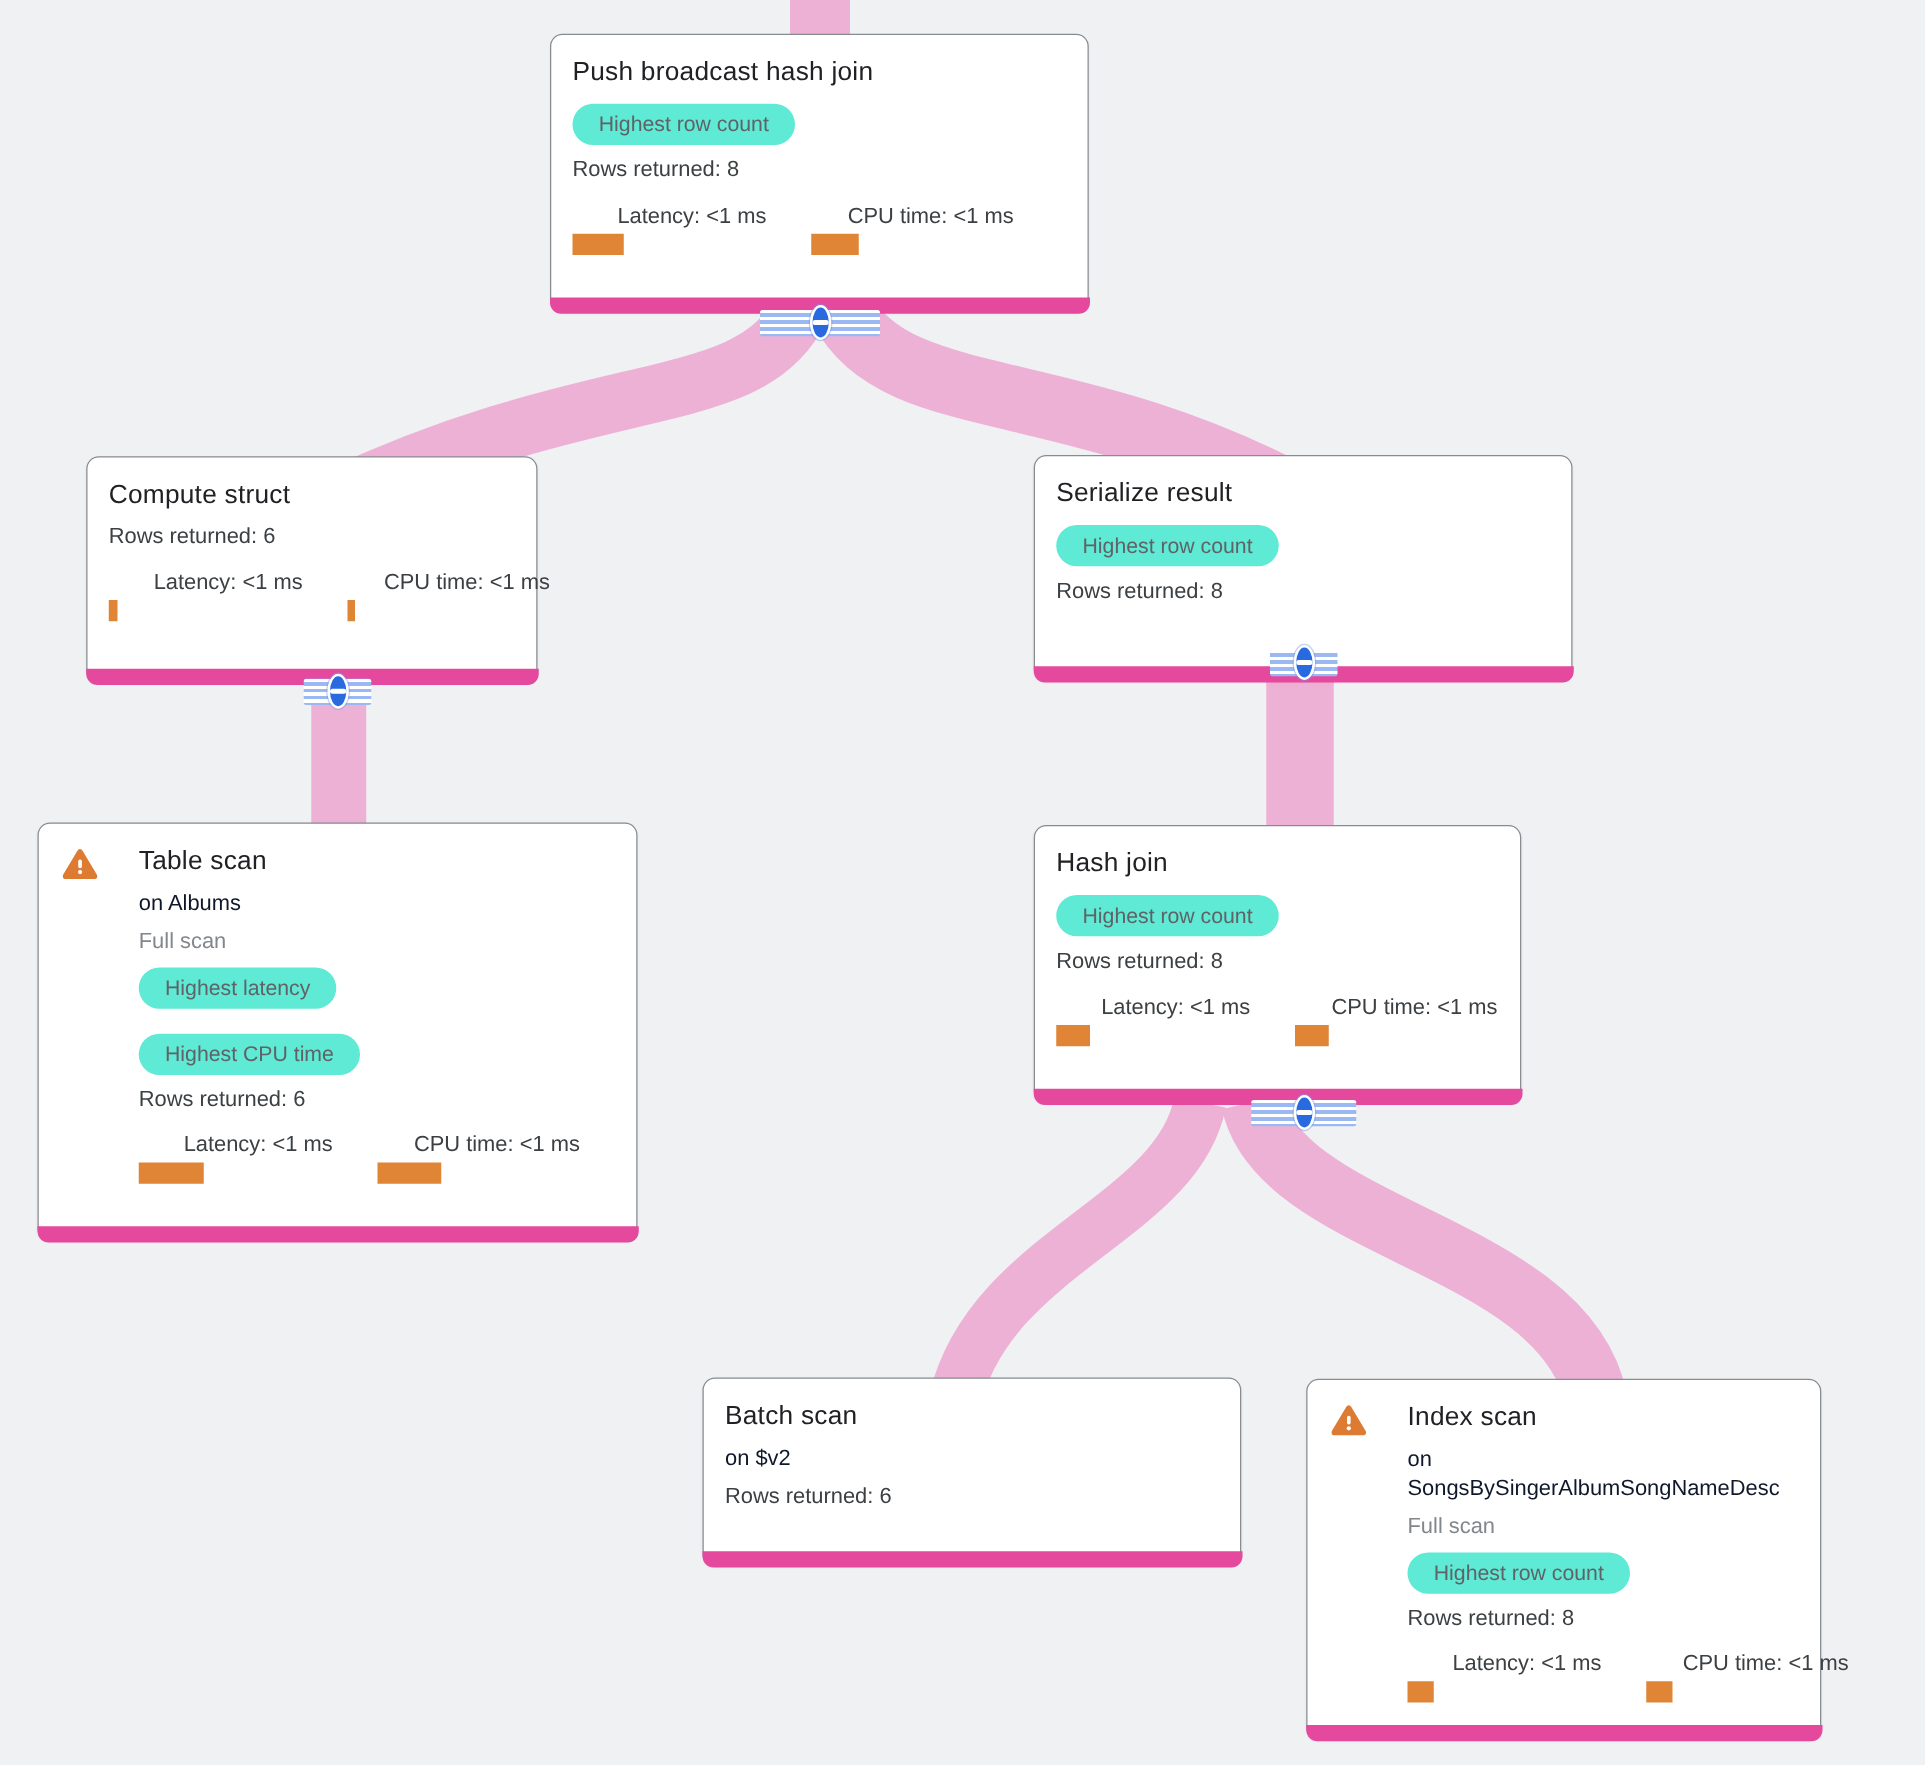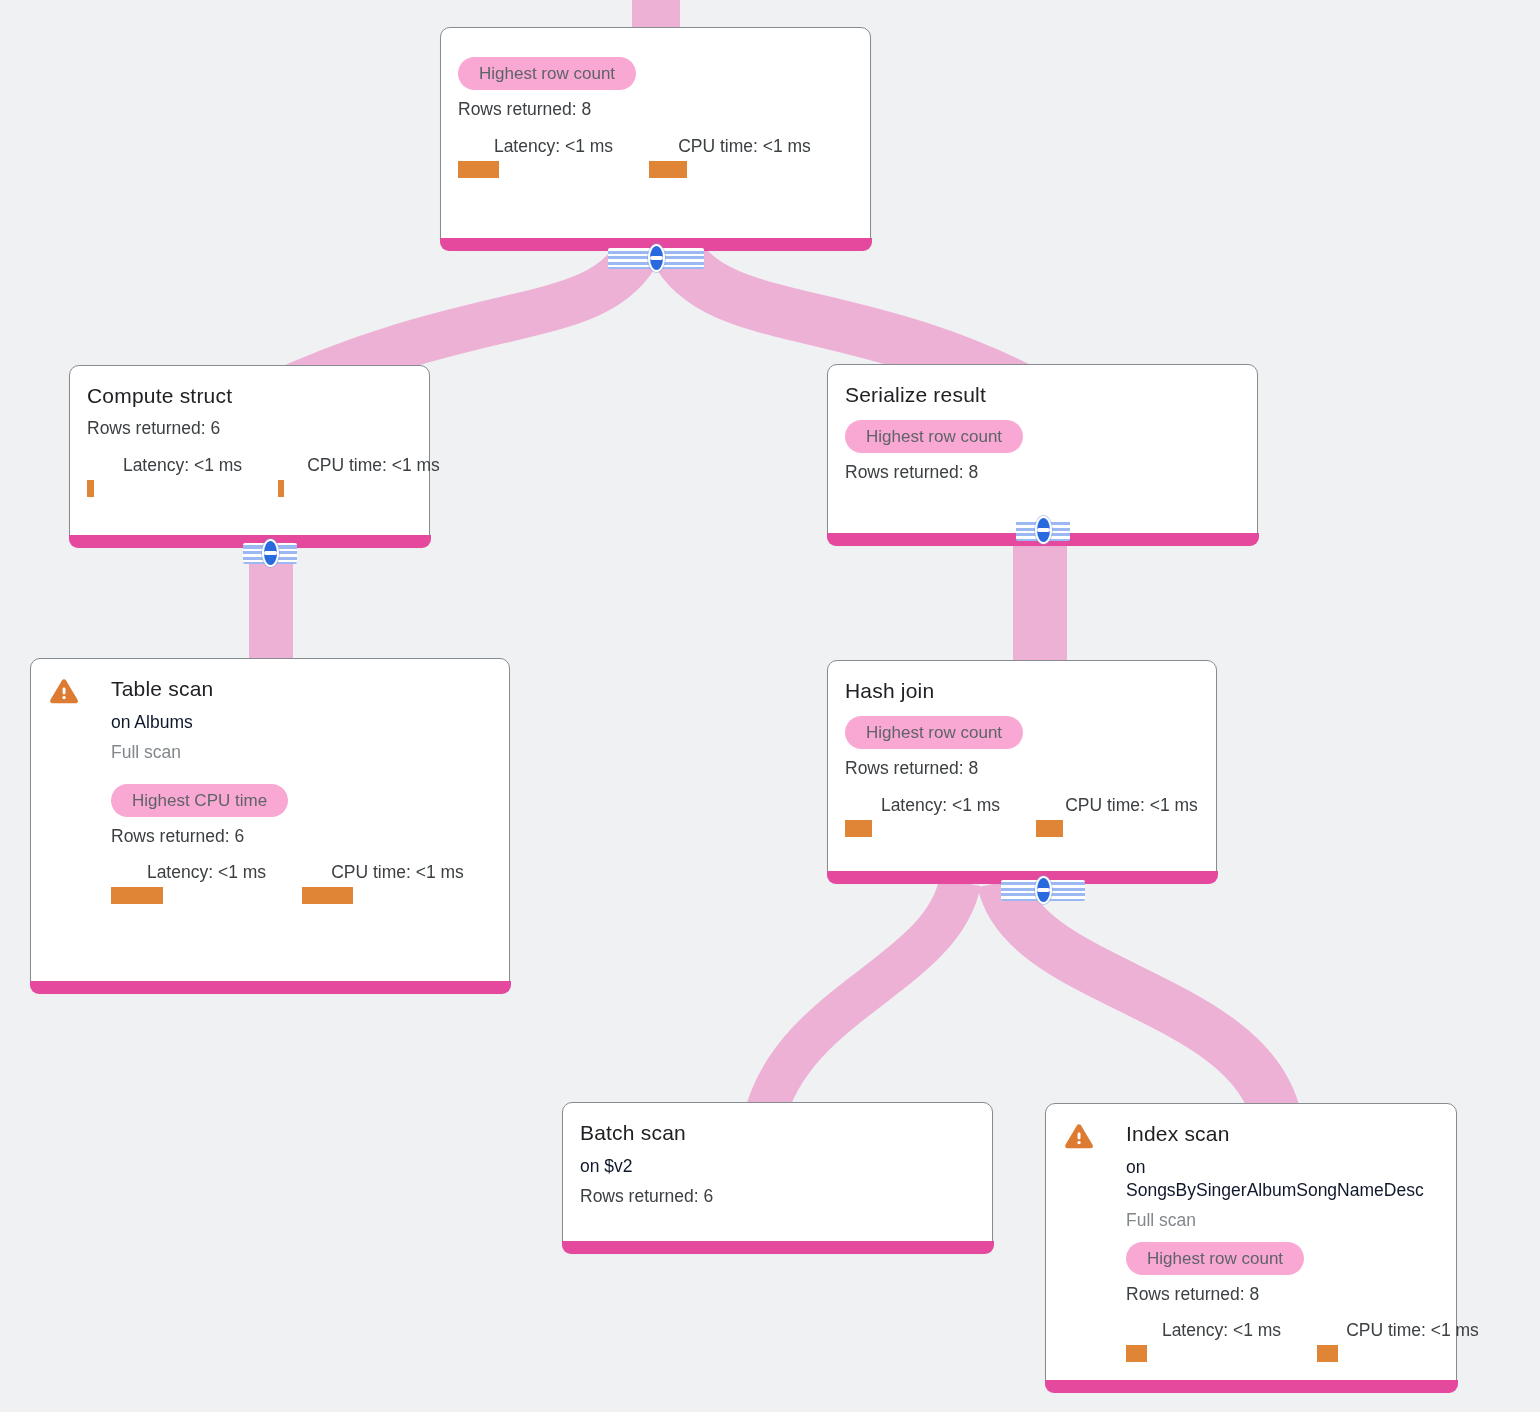--- a/index.html
+++ b/index.html
@@ -21,21 +21,21 @@
   .node-body{padding:17px 16px 0 17px;}
   .with-icon{display:flex;gap:33px;}
   .warn-icon{flex:0 0 28px;padding-top:2px;}
   .content{flex:1;min-width:0;}
 
   .title{font-size:21px;line-height:26px;color:#202124;font-weight:500;letter-spacing:.2px;}
   .sub{font-size:17.5px;line-height:23px;color:#0f172a;margin-top:9px;}
   .sub.muted{color:#82878c;}
   .chip-row{margin-top:9px;}
   .chip{
-    display:inline-block;background:#f9a8d4;color:#5f6368;font-size:17px;
+    display:inline-block;background:#5eead4;color:#5f6368;font-size:17px;
     font-weight:500;line-height:21px;padding:6px 21px;border-radius:17px;
   }
   .rows{font-size:17.5px;line-height:22px;color:#3c4043;margin-top:10px;}
   .metrics{display:flex;margin-top:15px;text-align:center;}
   .metric{width:191px;flex:0 0 191px;}
   .mlabel{font-size:17.5px;line-height:22px;color:#3c4043;}
   .mbar{height:17px;background:#e08536;margin-top:4px;}
 
   .collapse{
     position:absolute;z-index:3;transform:translate(-50%,-50%);
@@ -65,20 +65,21 @@
       <path d="M 674 248 C 716 330, 856 300, 1038 398" stroke-width="52"></path>
       <path d="M 271 540 L 271 676" stroke-width="44"></path>
       <path d="M 1040 516 L 1040 676" stroke-width="54"></path>
       <path d="M 960 882 C 942 975, 792 1002, 764 1120" stroke-width="42"></path>
       <path d="M 1002 882 C 1024 985, 1252 995, 1277 1120" stroke-width="50"></path>
     </g>
   </svg>
 
   <div class="node" style="left:440px;top:27px;width:431px;height:223px">
     <div class="node-body">
+      <div class="title">Push broadcast hash join</div>
       <div class="chip-row" style="margin-top:12px">
         <span class="chip">Highest row count</span>
       </div>
       <div class="rows" style="margin-top:8px">Rows returned: 8</div>
       <div class="metrics">
         <div class="metric">
           <div class="mlabel">Latency: &lt;1 ms</div>
           <div class="mbar" style="width: 41px;"></div>
         </div>
         <div class="metric">
@@ -125,20 +126,23 @@
         <svg width="28" height="26" viewBox="0 0 28 26">
           <polygon points="14,3.5 25.6,23 2.4,23" fill="#dd7b33" stroke="#dd7b33" stroke-width="4.5" stroke-linejoin="round"></polygon>
           <rect x="12.6" y="9.5" width="2.9" height="7" rx="1.4" fill="#ffffff"></rect>
           <circle cx="14.05" cy="19.6" r="1.7" fill="#ffffff"></circle>
         </svg>
       </div>
       <div class="content">
         <div class="title">Table scan</div>
         <div class="sub">on Albums</div>
         <div class="sub muted" style="margin-top:7px">Full scan</div>
+        <div class="chip-row" style="margin-top:10px">
+          <span class="chip">Highest latency</span>
+        </div>
         <div class="chip-row" style="margin-top:20px">
           <span class="chip">Highest CPU time</span>
         </div>
         <div class="rows" style="margin-top:8px">Rows returned: 6</div>
         <div class="metrics" style="margin-top:14px">
           <div class="metric">
             <div class="mlabel">Latency: &lt;1 ms</div>
             <div class="mbar" style="width: 52px;"></div>
           </div>
           <div class="metric">

